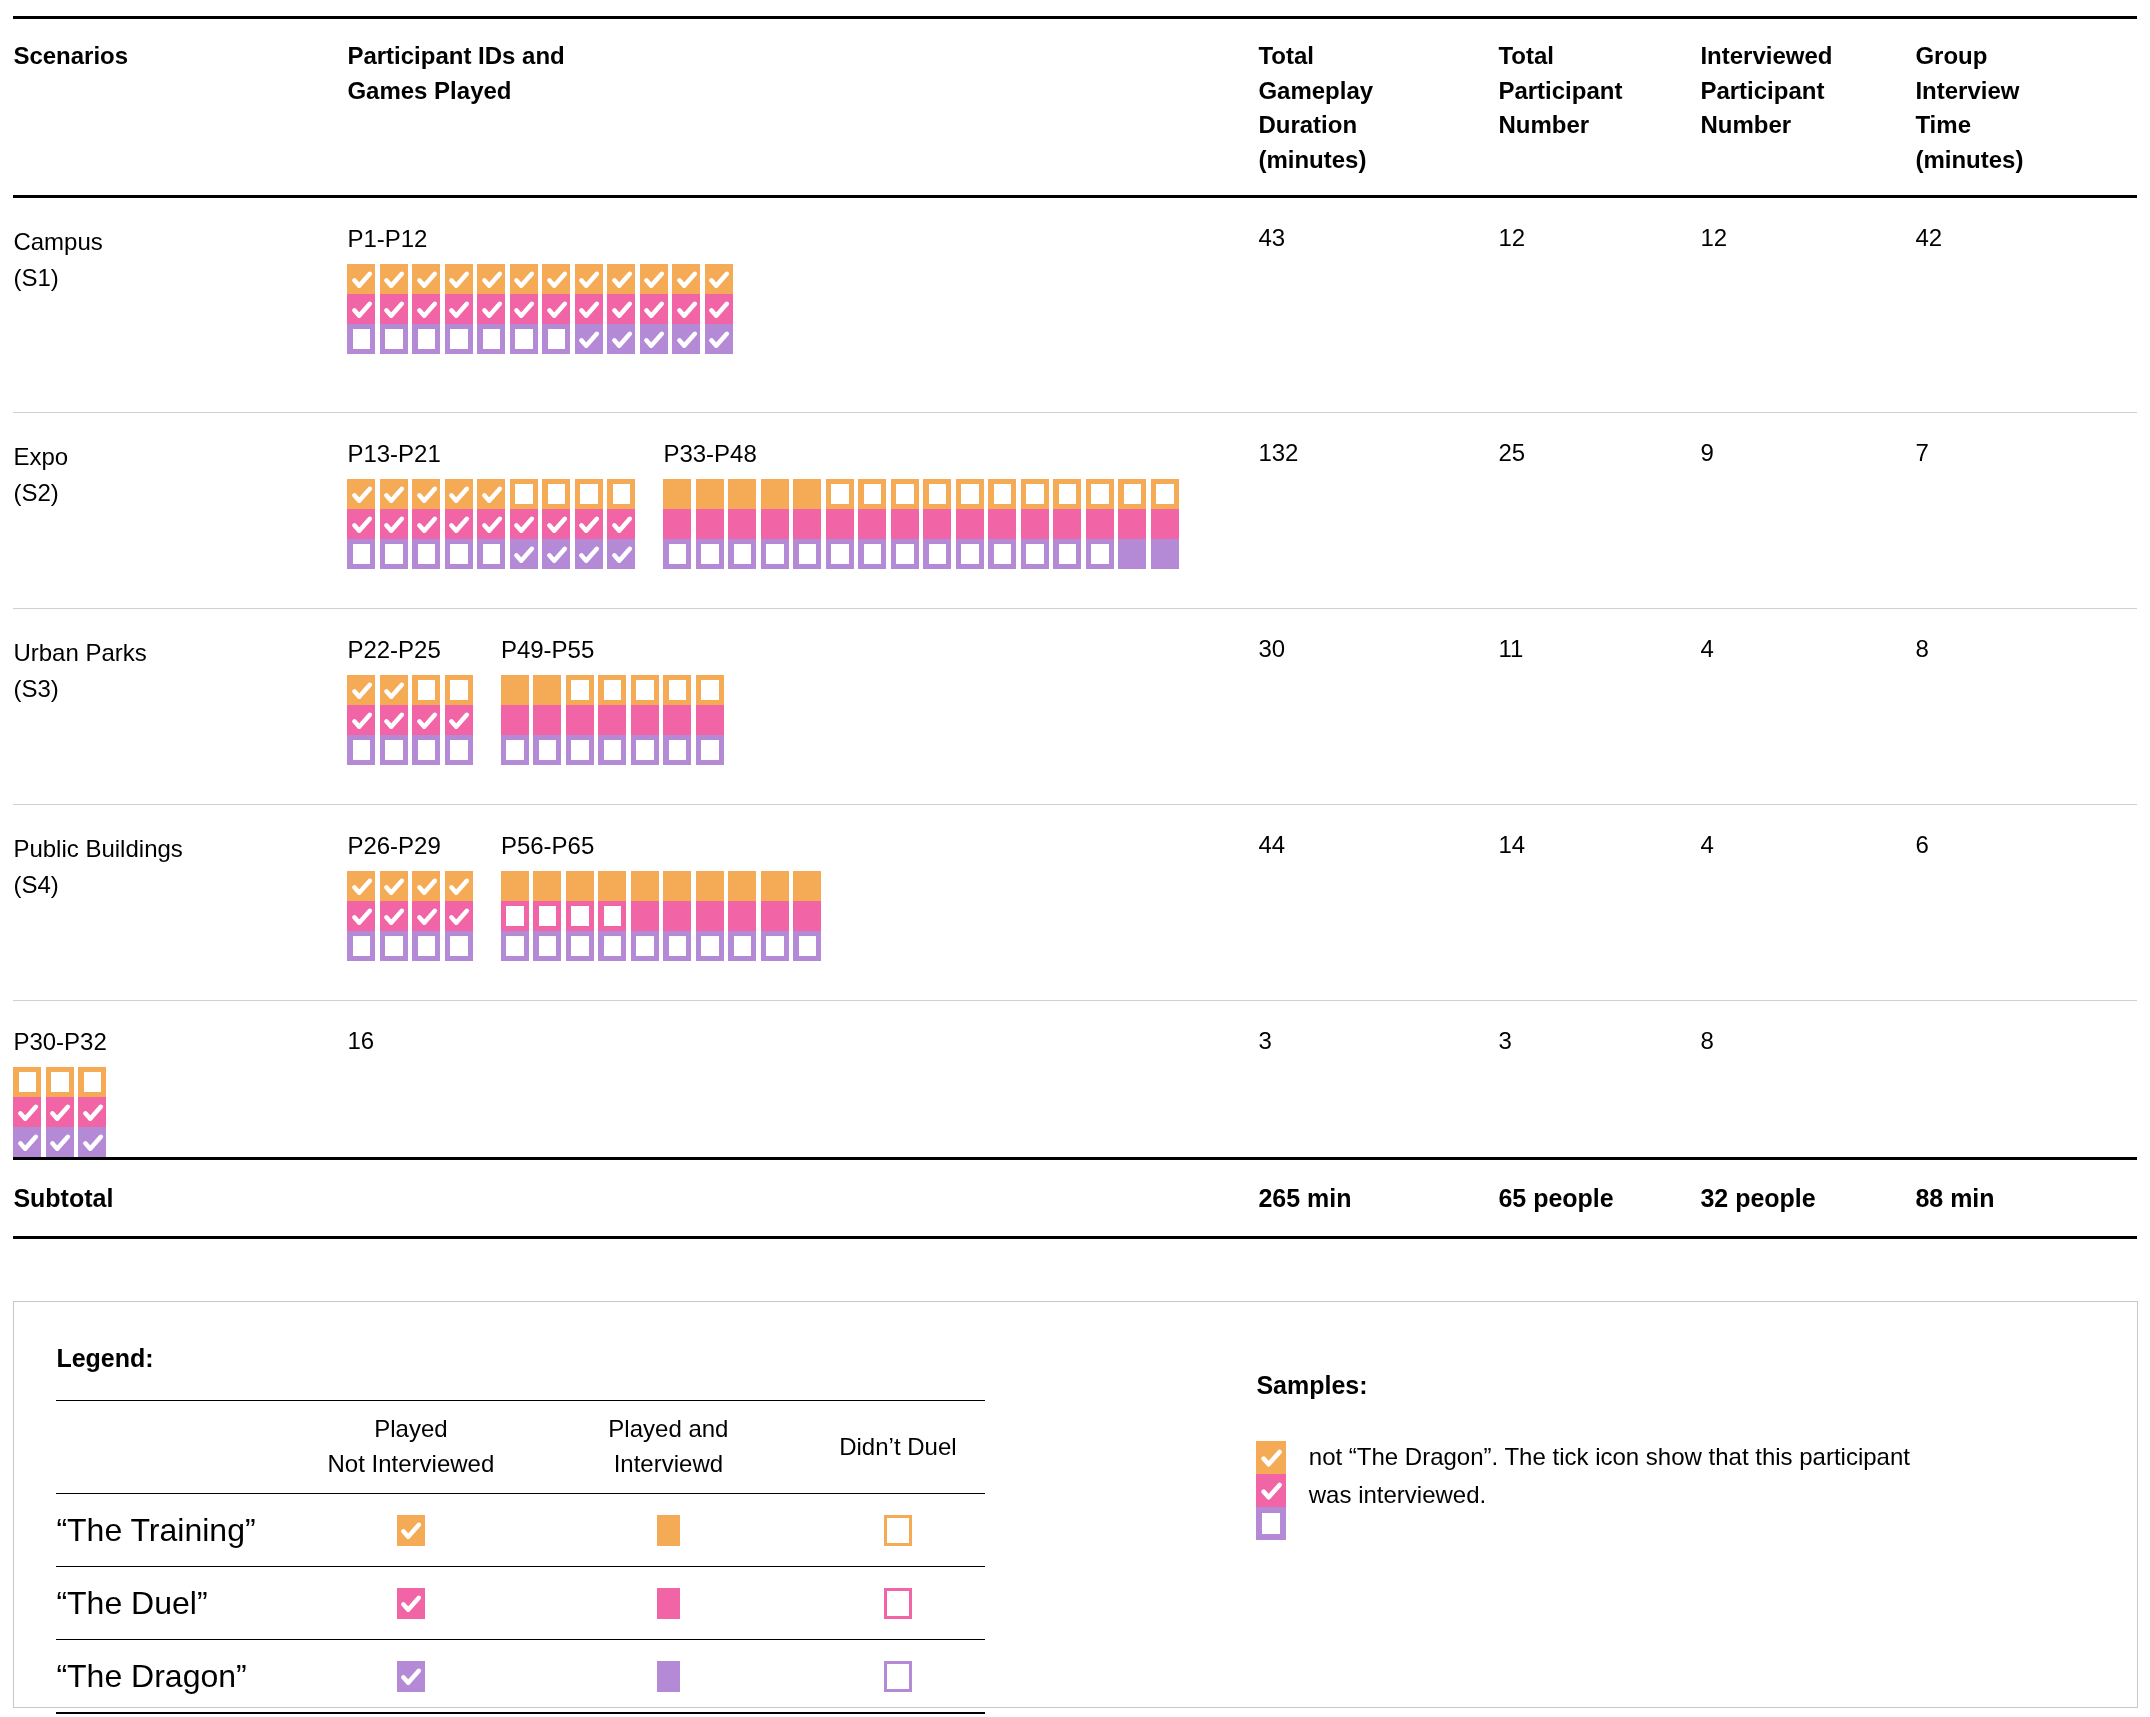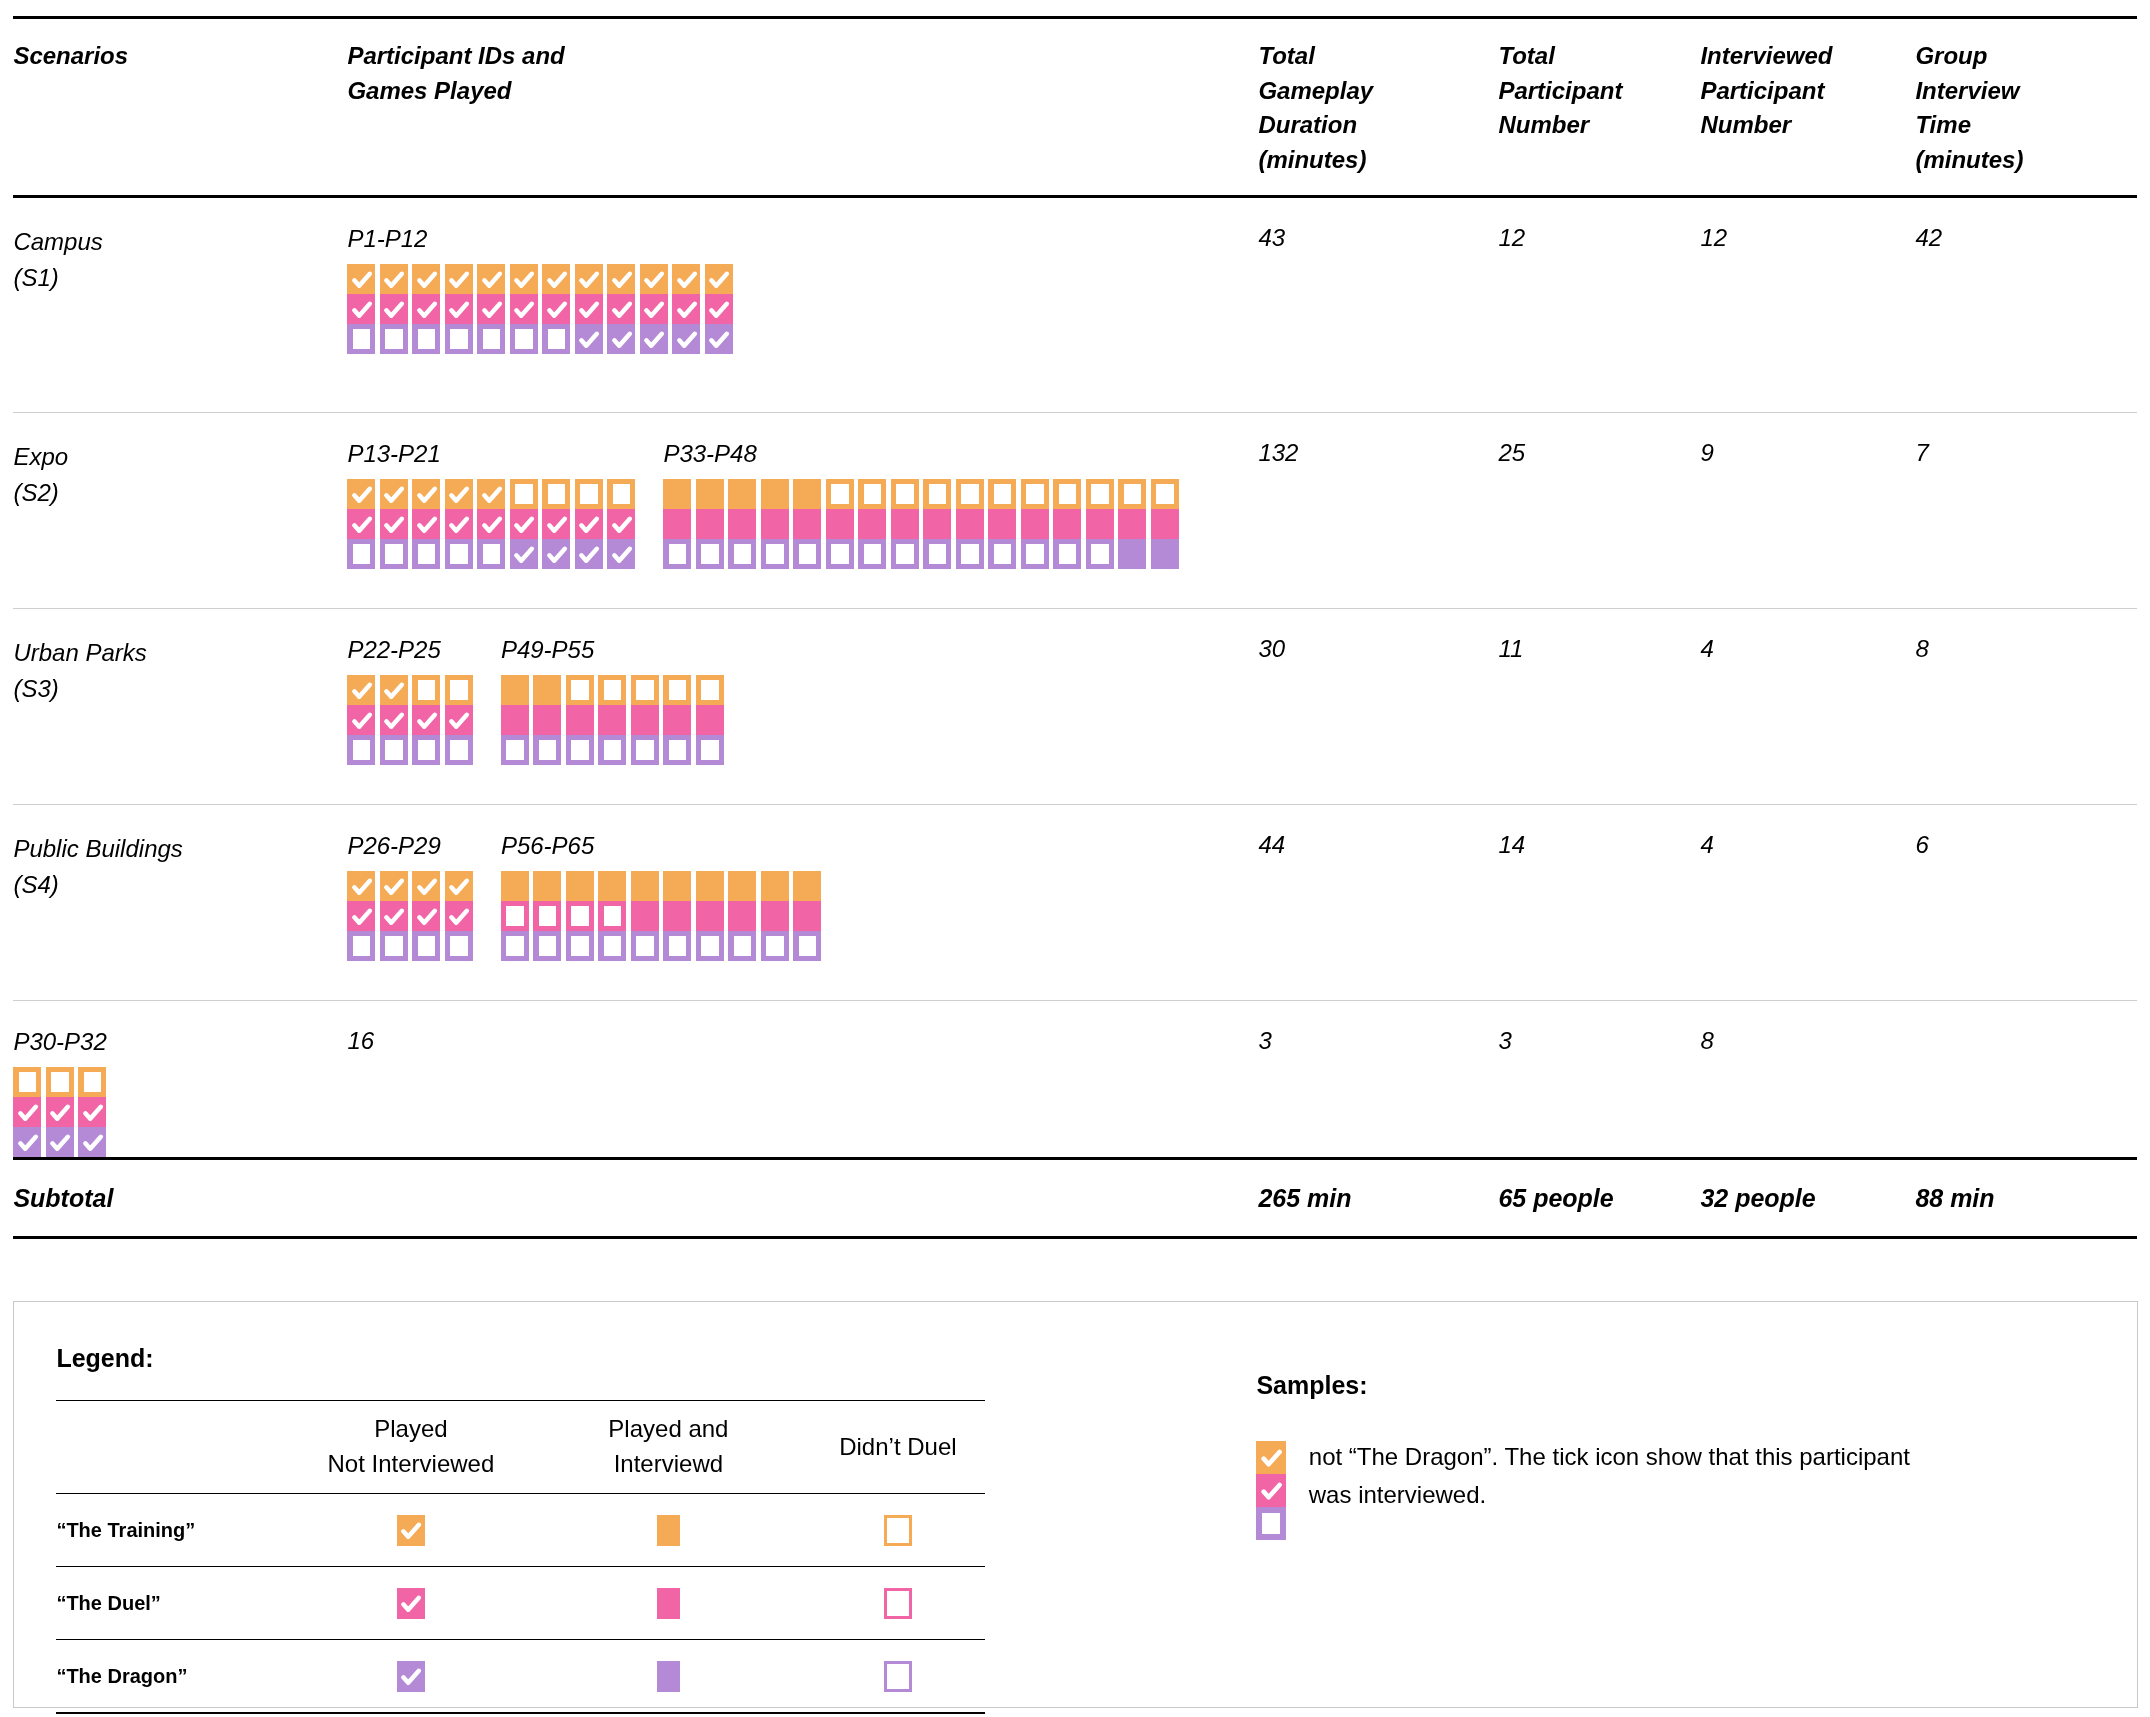--- a/index.html
+++ b/index.html
@@ -1,20 +1,20 @@
 <!DOCTYPE html>
 <html style="font-size:12px"><head>
 <meta charset="utf-8">
 <style>
   html,body { margin:0; padding:0; background:#fff; }
   body { width:2151px; height:1718px; font-family:"Liberation Sans", sans-serif; color:#000; position:relative; }
   .pre { white-space:pre-line; }
 
   
-  .tablewrap { position:absolute; left:13.4px; right:14px; top:16.4px;font-style:italic; }
+  .tablewrap { position:absolute; left:13.4px; right:14px; top:16.4px; }
   .grid { display:grid; grid-template-columns:334px 911px 240px 202px 215px 1fr; box-sizing:border-box; }
   .thead { border-top:3px solid #000; border-bottom:3px solid #000; min-height:182px; padding-top:19.4px;
            font-weight:bold; font-size:24px; line-height:1.45; }
   .trow { min-height:196px; padding-top:25.4px; border-bottom:1.5px solid #CFCFCF; font-size:24px; }
   .trow.r0 { min-height:215px; }
   .trow.r4 { min-height:150px; border-bottom:none; }
   .scenario { line-height:1.5; }
   .groups { display:flex; gap:28px; align-items:flex-start; }
   .group-label { font-size:24px; line-height:30px; margin-bottom:10.5px; }
   .prow { display:flex; gap:4.5px; }
@@ -30,21 +30,21 @@
   
   .legend-box { position:absolute; left:13.4px; right:13.4px; top:1301px; height:407px; border:1.5px solid #C8C8C8;
                 box-sizing:border-box; background:#fff; }
   .legend-title { position:absolute; left:42px; top:42px; font-size:25px; font-weight:bold; }
   .legend-table { position:absolute; left:42px; top:98px; width:929px; border-top:1.5px solid #000; }
   .lg-grid { display:grid; grid-template-columns:239px 231px 284px 1fr; align-items:center; }
   .lg-head { min-height:92px; border-bottom:1.5px solid #000; font-size:24px; line-height:1.45; }
   .lg-head .c { text-align:center; }
   .lg-row { min-height:72px; border-bottom:1.5px solid #000; }
   .lg-row:last-child { border-bottom:2.2px solid #000; }
-  .lg-label { font-size:20px; font-weight:bold; }
+  .lg-label { font-size:32px; font-weight:normal; }
   .lg-iconwrap { display:flex; justify-content:center; }
   .lg-icon { position:relative; width:28px; height:31px; }
   .lg-icon.filled { width:22.4px; }
   .lg-icon.hollow { width:28px; box-sizing:border-box; background:#fff !important; border:3.7px solid; }
   .lg-icon svg.check { position:absolute; left:2.2px; top:4.5px; width:24px; height:22.4px; }
 
   .samples { position:absolute; left:1242px; top:69px; }
   .samples-title { font-size:25px; font-weight:bold; }
   .samples-row { display:flex; margin-top:38px; align-items:flex-start; }
   .sample-stack { display:flex; flex-direction:column; margin-top:3px; }

